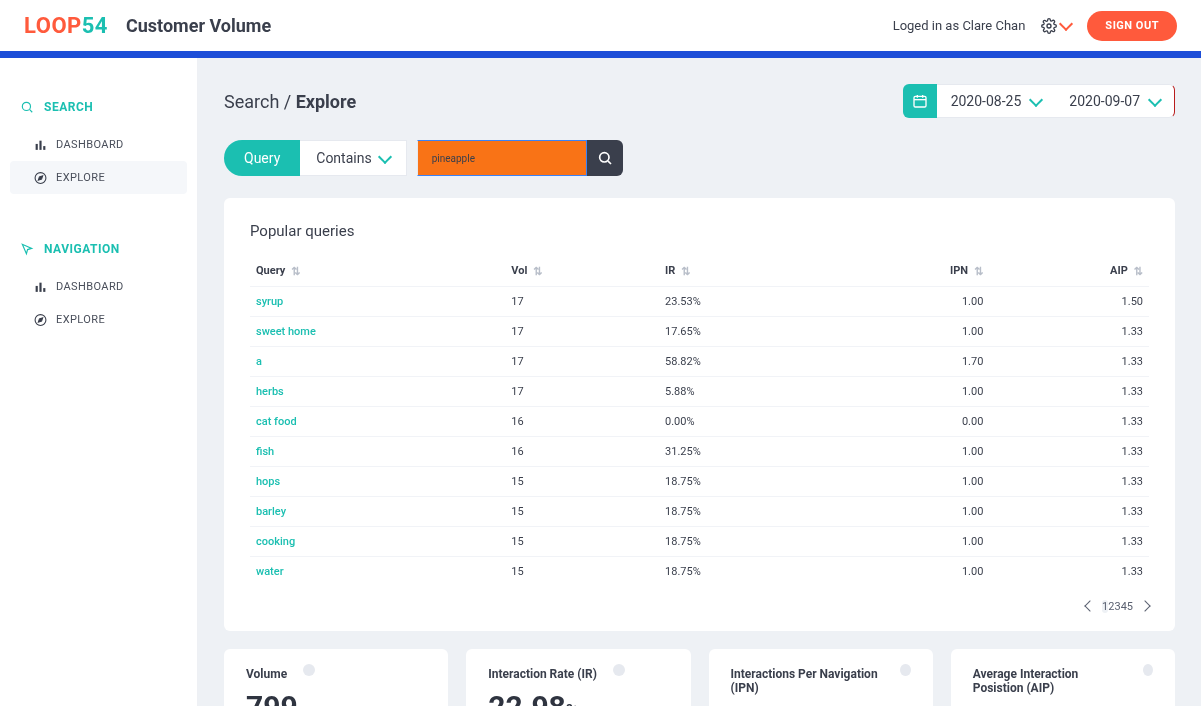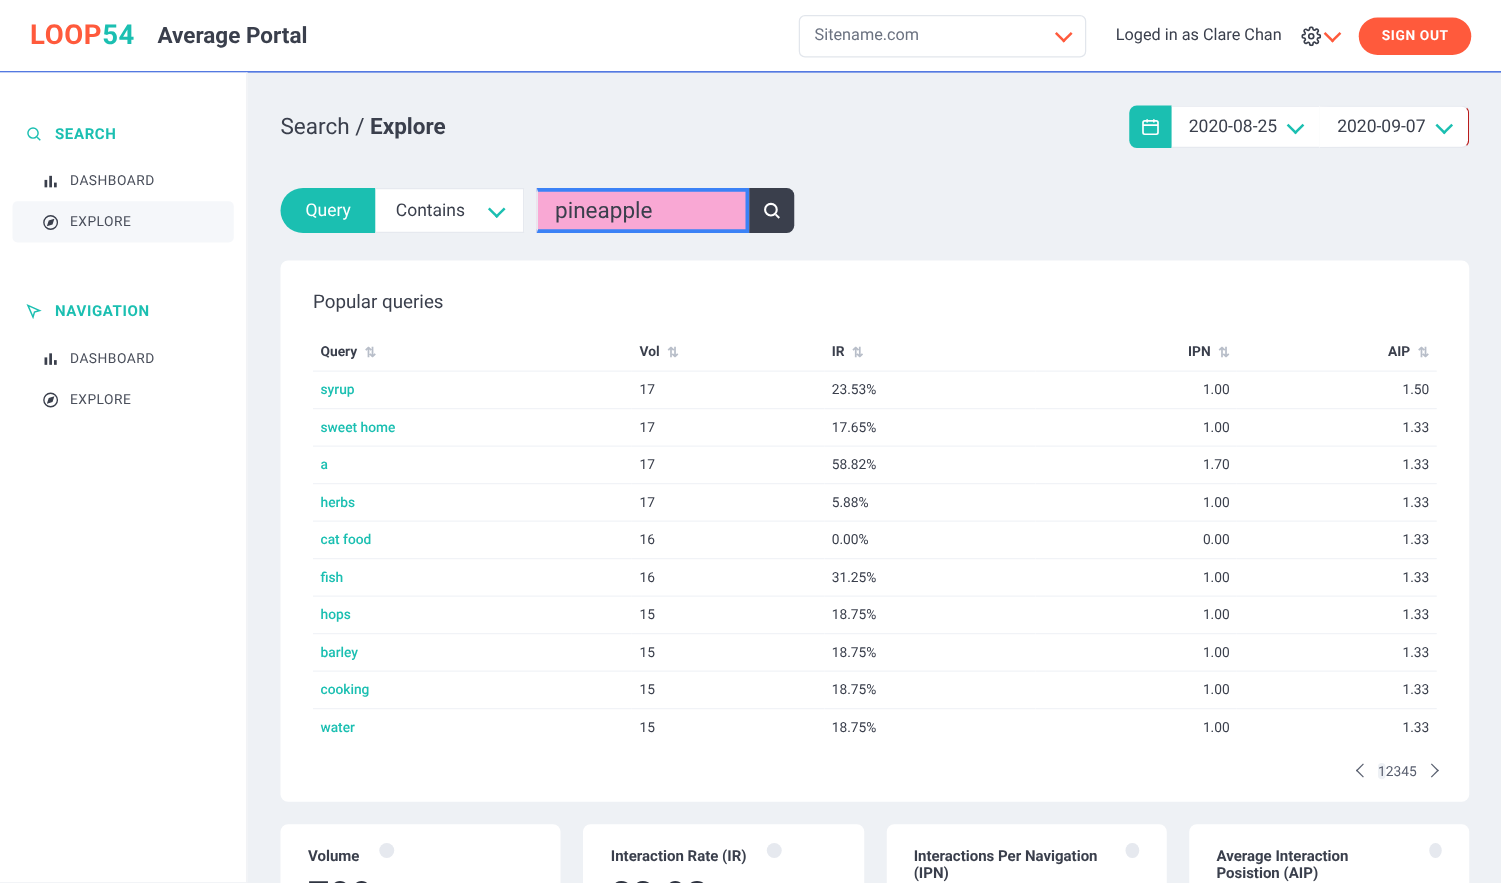--- a/index.html
+++ b/index.html
@@ -12,21 +12,21 @@
     height: 706px;
     overflow: hidden;
   }
   
   .header {
     display: flex;
     align-items: center;
     height: 58px;
     background: #fff;
     padding: 0 24px;
-    border-bottom: 1px solid #1d4ed8;
+    border-bottom: 7px solid #1d4ed8;
   }
   .logo {
     font-size: 22px;
     font-weight: 700;
     letter-spacing: 0.5px;
     margin-right: 18px;
   }
   .logo .l1 { color: #ff5a3c; }
   .logo .l2 { color: #1bbfb1; }
   .portal-title { font-size: 18px; font-weight: 700; color: #3a3f4c; }
@@ -87,21 +87,21 @@
     padding: 10px 7px 10px 56px;
     font-size: 11px;
     color: #4a4f5b;
     letter-spacing: 0.4px;
     position: relative;
   }
   .sb-item.active { background:#f5f7fa; border-radius:4px; margin:0 10px; padding-left:46px;}
   .sb-icon { position:absolute; left:34px; top:50%; transform:translateY(-50%); }
   .sb-item.active .sb-icon { left:24px; }
   .main { flex:1; padding: 26px 26px 20px 26px; overflow-y:auto; }
-  .breadcrumb { display:flex; align-items:center; justify-content:space-between; margin-bottom: 32px; }
+  .breadcrumb { display:flex; align-items:center; justify-content:space-between; margin-bottom: 22px; }
   .bc-text { font-size: 18px; color:#3a3f4c; }
   .bc-text .bold { font-weight: 700; }
   .date-wrap { display:flex; align-items:center;padding-left:21px; }
   .date-cal {
     width: 34px; height: 34px; background:#1bbfb1; border-radius:6px 0 0 6px;
     display:flex; align-items:center; justify-content:center;
   }
   .date-box {
     height:34px; background:#fff; display:flex; align-items:center;
     padding: 0 14px; gap:10px; font-size:14px; color:#3a3f4c;
@@ -109,28 +109,28 @@
   }
   .date-box.first {}
   .date-box.last { border-radius: 0 6px 6px 0; border-right:1px solid #b91c1c;}
   
   .filter-row { display:flex; margin-bottom: 22px; gap:0; }
   .pill {
     height:36px; background:#1bbfb1; color:#fff; border-radius:18px 0 0 18px;
     padding: 0 20px; display:flex; align-items:center; font-size:14px;
   }
   .filter-select {
-    height:36px; background:#fff; display:flex; align-items:center; gap:20px;
+    height:36px; background:#fff; display:flex; align-items:center; gap:8px;
     padding:0 16px; border:1px solid #e6e9ef; border-left:none; font-size:14px;
     color:#3a3f4c;
   }
   .filter-input {
-    height:36px; background:#f9a8d4; border:3px solid #3b82f6; border-left:1px solid #e6e9ef;
+    height:36px; background:#f97316; border:1px solid #3b82f6; border-left:1px solid #e6e9ef;
     padding:0 14px; display:flex; align-items:center; margin-left:10px; flex:0 0 170px;
-    font-size:18px; color:#3a3f4c;
+    font-size:10px; color:#3a3f4c;
   }
   .filter-search-btn {
     width:36px; height:36px; background:#3a3f4c; display:flex; align-items:center;
     justify-content:center; border-radius:0 6px 6px 0;
   }
   
   .card { background:#fff; border-radius:6px; padding:24px 26px 18px; }
   .card-title { font-weight:400; font-size:15px; color:#3a3f4c; margin-bottom:16px; }
   table { width:100%; border-collapse:collapse; }
   th { text-align:left; font-size:11px; color:#3a3f4c; font-weight:700; padding:8px 6px;}
@@ -154,26 +154,22 @@
   
   svg { display:block; }
 </style>
 </head>
 <body>
 
 <div class="header">
   <div class="logo">
     <span class="l1">LOOP</span><span class="l2">54</span>
   </div>
-  <div class="portal-title">Average Portal</div>
+  <div class="portal-title">Customer Volume</div>
   <div class="header-spacer"></div>
-  <div class="site-select">
-    <span>Sitename.com</span>
-    <span class="chev-down"></span>
-  </div>
   <div class="login-text">Loged in as Clare Chan</div>
   <div class="gear-wrap">
     <span class="gear-icon">
       <svg width="16" height="16" viewBox="0 0 24 24" fill="none" stroke="#3a3f4c" stroke-width="2">
           <circle cx="12" cy="12" r="3"></circle>
           <path d="M19.4 15a1.7 1.7 0 0 0 .3 1.8l.1.1a2 2 0 1 1-2.8 2.8l-.1-.1a1.7 1.7 0 0 0-1.8-.3 1.7 1.7 0 0 0-1 1.5V21a2 2 0 1 1-4 0v-.1a1.7 1.7 0 0 0-1-1.5 1.7 1.7 0 0 0-1.8.3l-.1.1a2 2 0 1 1-2.8-2.8l.1-.1a1.7 1.7 0 0 0 .3-1.8 1.7 1.7 0 0 0-1.5-1H3a2 2 0 1 1 0-4h.1a1.7 1.7 0 0 0 1.5-1 1.7 1.7 0 0 0-.3-1.8l-.1-.1a2 2 0 1 1 2.8-2.8l.1.1a1.7 1.7 0 0 0 1.8.3H9a1.7 1.7 0 0 0 1-1.5V3a2 2 0 1 1 4 0v.1a1.7 1.7 0 0 0 1 1.5 1.7 1.7 0 0 0 1.8-.3l.1-.1a2 2 0 1 1 2.8 2.8l-.1.1a1.7 1.7 0 0 0-.3 1.8V9a1.7 1.7 0 0 0 1.5 1H21a2 2 0 1 1 0 4h-.1a1.7 1.7 0 0 0-1.5 1z"></path>
         </svg>
     </span>
     <span class="chev-down"></span>
   </div>

